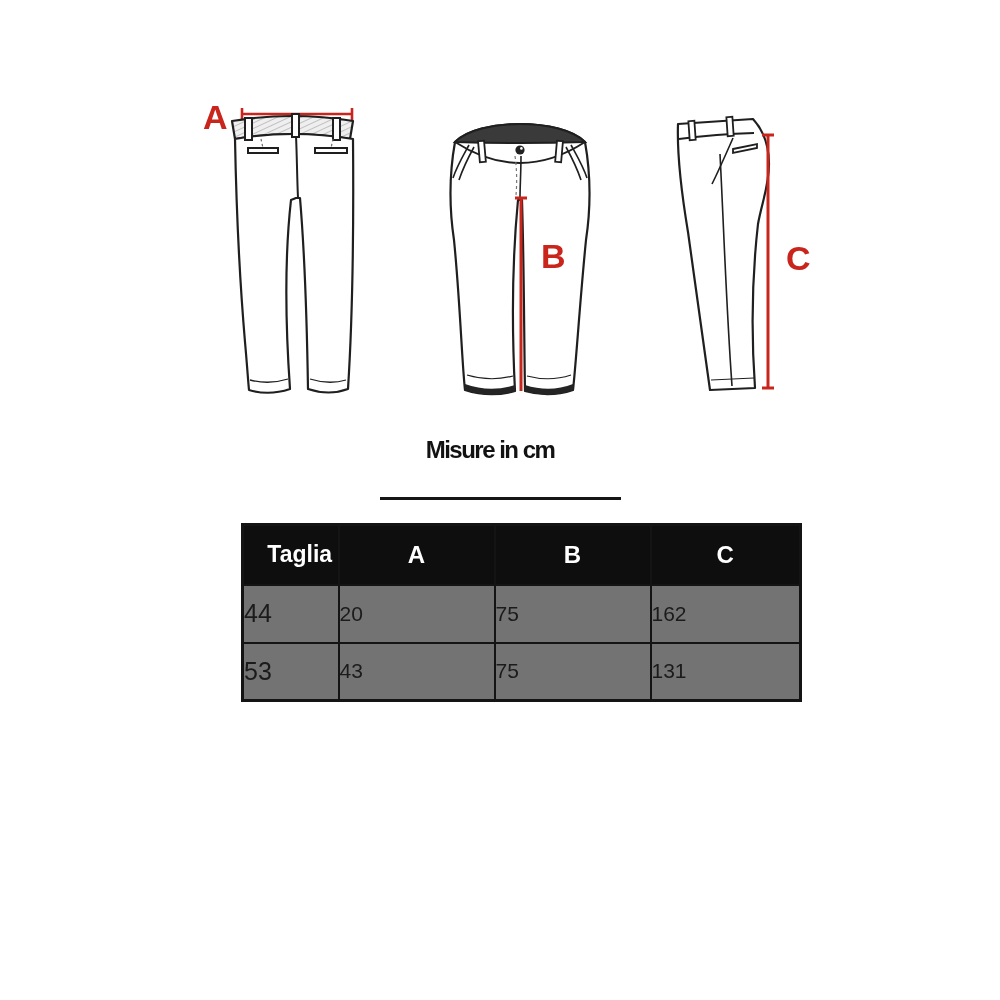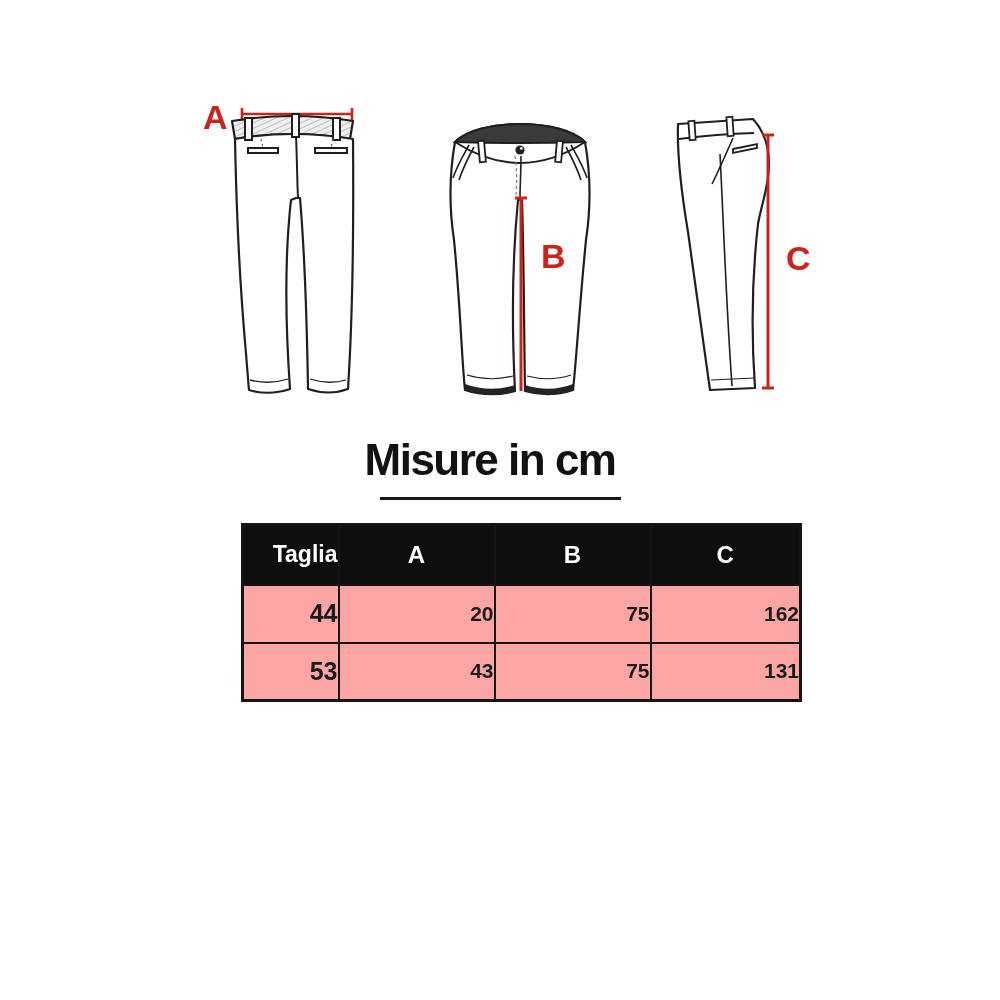--- a/index.html
+++ b/index.html
@@ -9,44 +9,44 @@
     font-family:"Liberation Sans", sans-serif;
   }
   .canvas { position:absolute; left:0; top:0; width:1000px; height:1000px; background:#ffffff; overflow:hidden; }
   .dwg { position:absolute; }
   .mlabel {
     position:absolute; color:#c9251c; font-weight:bold; line-height:1;
     font-size:34px; letter-spacing:0;
   }
   .title {
     position:absolute; left:290px; top:438px; width:400px;
-    text-align:center; font-size:44px; font-weight:bold; color:#121212;
+    text-align:center; font-size:24px; font-weight:bold; color:#121212;
     letter-spacing:-1.5px; line-height:1;
   }
   .title-underline {
     position:absolute; left:380px; top:497px; width:241px; height:3px; background:#161616;
   }
   table.size {
     position:absolute; left:241px; top:523px; width:558px;
     border-collapse:collapse; table-layout:fixed;
     border:3px solid #141414;
   }
   table.size th, table.size td {
     border:2px solid #141414; vertical-align:middle;
   }
   table.size thead th {
     background:#0e0e0e; color:#ffffff; height:60px;
     font-size:24px; font-weight:bold; text-align:center;
   }
   table.size thead th.taglia-h {
-    text-align:right; padding-left:18px; font-size:23px;
+    text-align:center; padding-left:18px; font-size:23px;
   }
   table.size tbody td {
-    background:#fca5a5; color:#1b1b1b; height:58px;
-    text-align:right; font-weight:bold; font-size:21px;
+    background:#737373; color:#1b1b1b; height:58px;
+    text-align:left; font-weight:normal; font-size:21px;
   }
   table.size tbody td.taglia-c { font-size:25px; }
 </style>
 </head>
 <body>
 
 <div class="canvas">
 
   <svg class="dwg" style="left:212px; top:92px;" width="152" height="312" viewBox="0 0 152 312">
     <defs>

